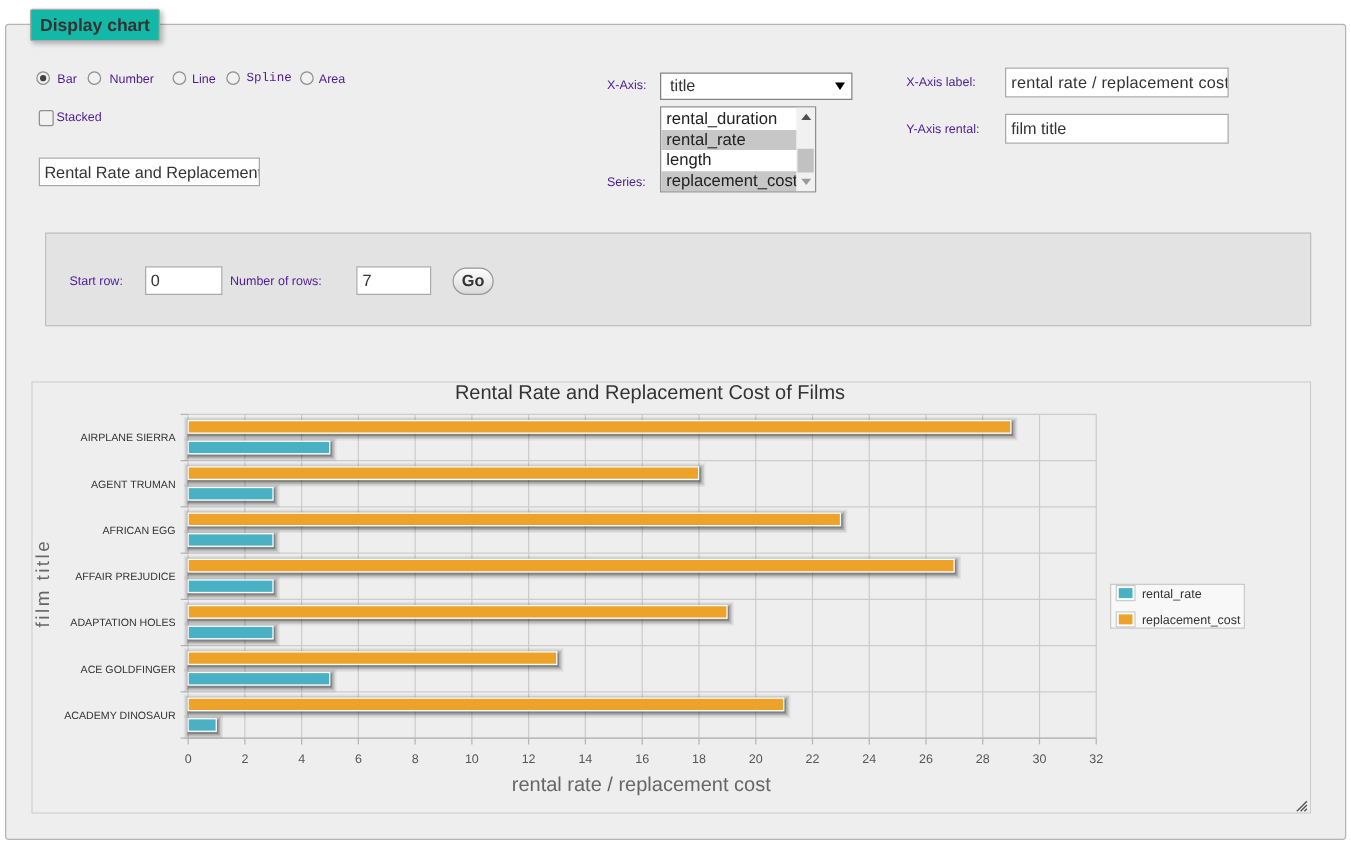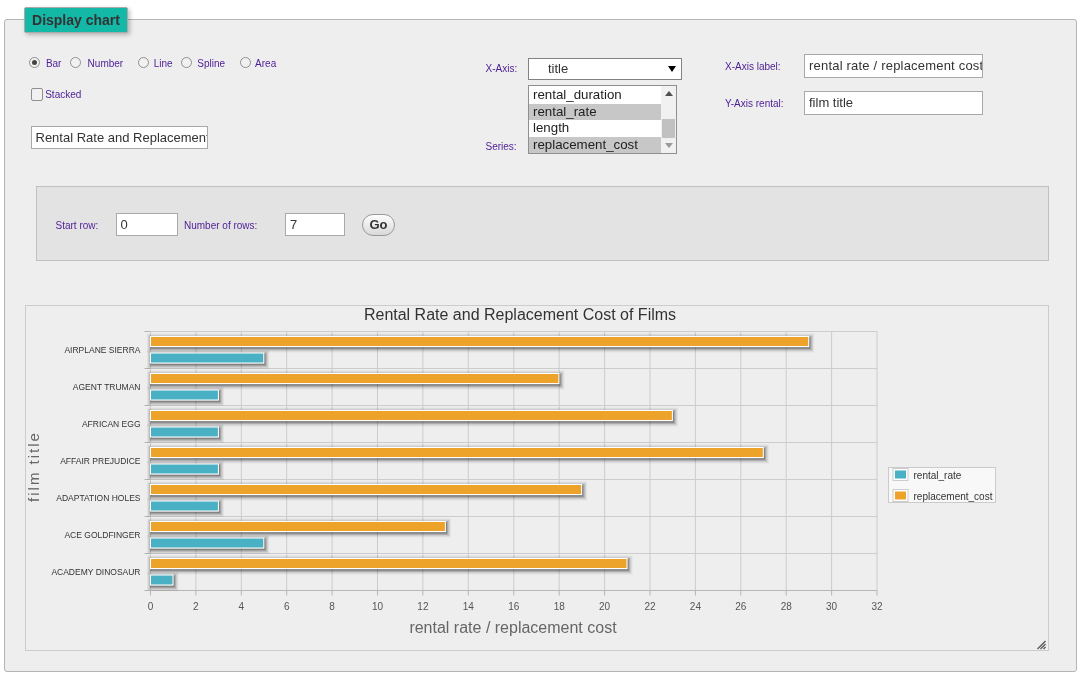--- a/index.html
+++ b/index.html
@@ -15,34 +15,34 @@
 
 <div class="abs" style="left:24px; top:7px; width:104px; height:26px; background:#14b8a6; border:1px solid #aaaaaa; border-radius:2px; box-shadow:2px 2px 4px rgba(0,0,0,0.25); font-size:14px; font-weight:bold; color:#333; line-height:24px; text-align:center;">Display chart</div>
 
 <div class="radio on" style="left:29.3px; top:57.2px;"></div>
 <div class="lbl" style="left:45.9px; top:56px;">Bar</div>
 <div class="radio" style="left:69.8px; top:57.2px;"></div>
 <div class="lbl" style="left:87.6px; top:56px;">Number</div>
 <div class="radio" style="left:137.7px; top:57.2px;"></div>
 <div class="lbl" style="left:153.7px; top:56px;">Line</div>
 <div class="radio" style="left:181.1px; top:57.2px;"></div>
-<div class="lbl" style="left:197.3px; top:56px;">Spline</div>
+<div class="lbl" style="left:197.3px; top:56px;font-family:Liberation Mono, monospace;">Spline</div>
 <div class="radio" style="left:239.5px; top:57.2px;"></div>
 <div class="lbl" style="left:255.1px; top:56px;">Area</div>
 
 <div class="abs" style="left:30.7px; top:88.2px; width:12.6px; height:12.6px; border:1px solid #8f8f8f; border-radius:2px; background:#f1f1f1;"></div>
 <div class="lbl" style="left:45.2px; top:86.8px;">Stacked</div>
 
 <div class="inp" style="left:30.5px; top:125.5px; width:177px; height:23.5px;">Rental Rate and Replacement Cost</div>
 
 <div class="lbl" style="left:485.5px; top:61px;">X-Axis:</div>
-<div class="abs" style="left:528px; top:57.5px; width:154px; height:22px; background:#fff; border:1px solid #828282; font-size:13px; color:#333; line-height:20px; padding-left:19px;">title<span style="position:absolute; right:5px; top:7px; width:0; height:0; border-left:4.5px solid transparent; border-right:4.5px solid transparent; border-top:6px solid #000;"></span></div>
+<div class="abs" style="left:528px; top:57.5px; width:154px; height:22px; background:#fff; border:1px solid #828282; font-size:13px; color:#333; line-height:20px; padding-left:7px;">title<span style="position:absolute; right:5px; top:7px; width:0; height:0; border-left:4.5px solid transparent; border-right:4.5px solid transparent; border-top:6px solid #000;"></span></div>
 
 <div class="lbl" style="left:485.5px; top:139px;">Series:</div>
-<div class="abs" style="left:528px; top:84.5px; width:149px; height:69px; background:#ffffff; border:1px solid #8f8f8f; overflow:hidden;">
+<div class="abs" style="left:528px; top:84.5px; width:125px; height:69px; background:#ffffff; border:1px solid #8f8f8f; overflow:hidden;">
   <div style="position:absolute; left:0; top:1.5px; width:132px; font-size:13.3px; color:#222;">
     <div style="height:16.5px; line-height:16.5px; padding-left:4px;">rental_duration</div>
     <div style="height:16.5px; line-height:16.5px; padding-left:4px; background:#c7c7c7;">rental_rate</div>
     <div style="height:16.5px; line-height:16.5px; padding-left:4px;">length</div>
     <div style="height:16.5px; line-height:16.5px; padding-left:4px; background:#c7c7c7;">replacement_cost</div>
   </div>
 
   <div style="position:absolute; right:0; top:0; width:15px; height:67px; background:#f1f1f1;">
     <div style="position:absolute; top:0; left:0; width:15px; height:15px;">
         <span style="position:absolute; left:3.5px; top:5px; width:0; height:0; border-left:4px solid transparent; border-right:4px solid transparent; border-bottom:5px solid #505050;"></span>

